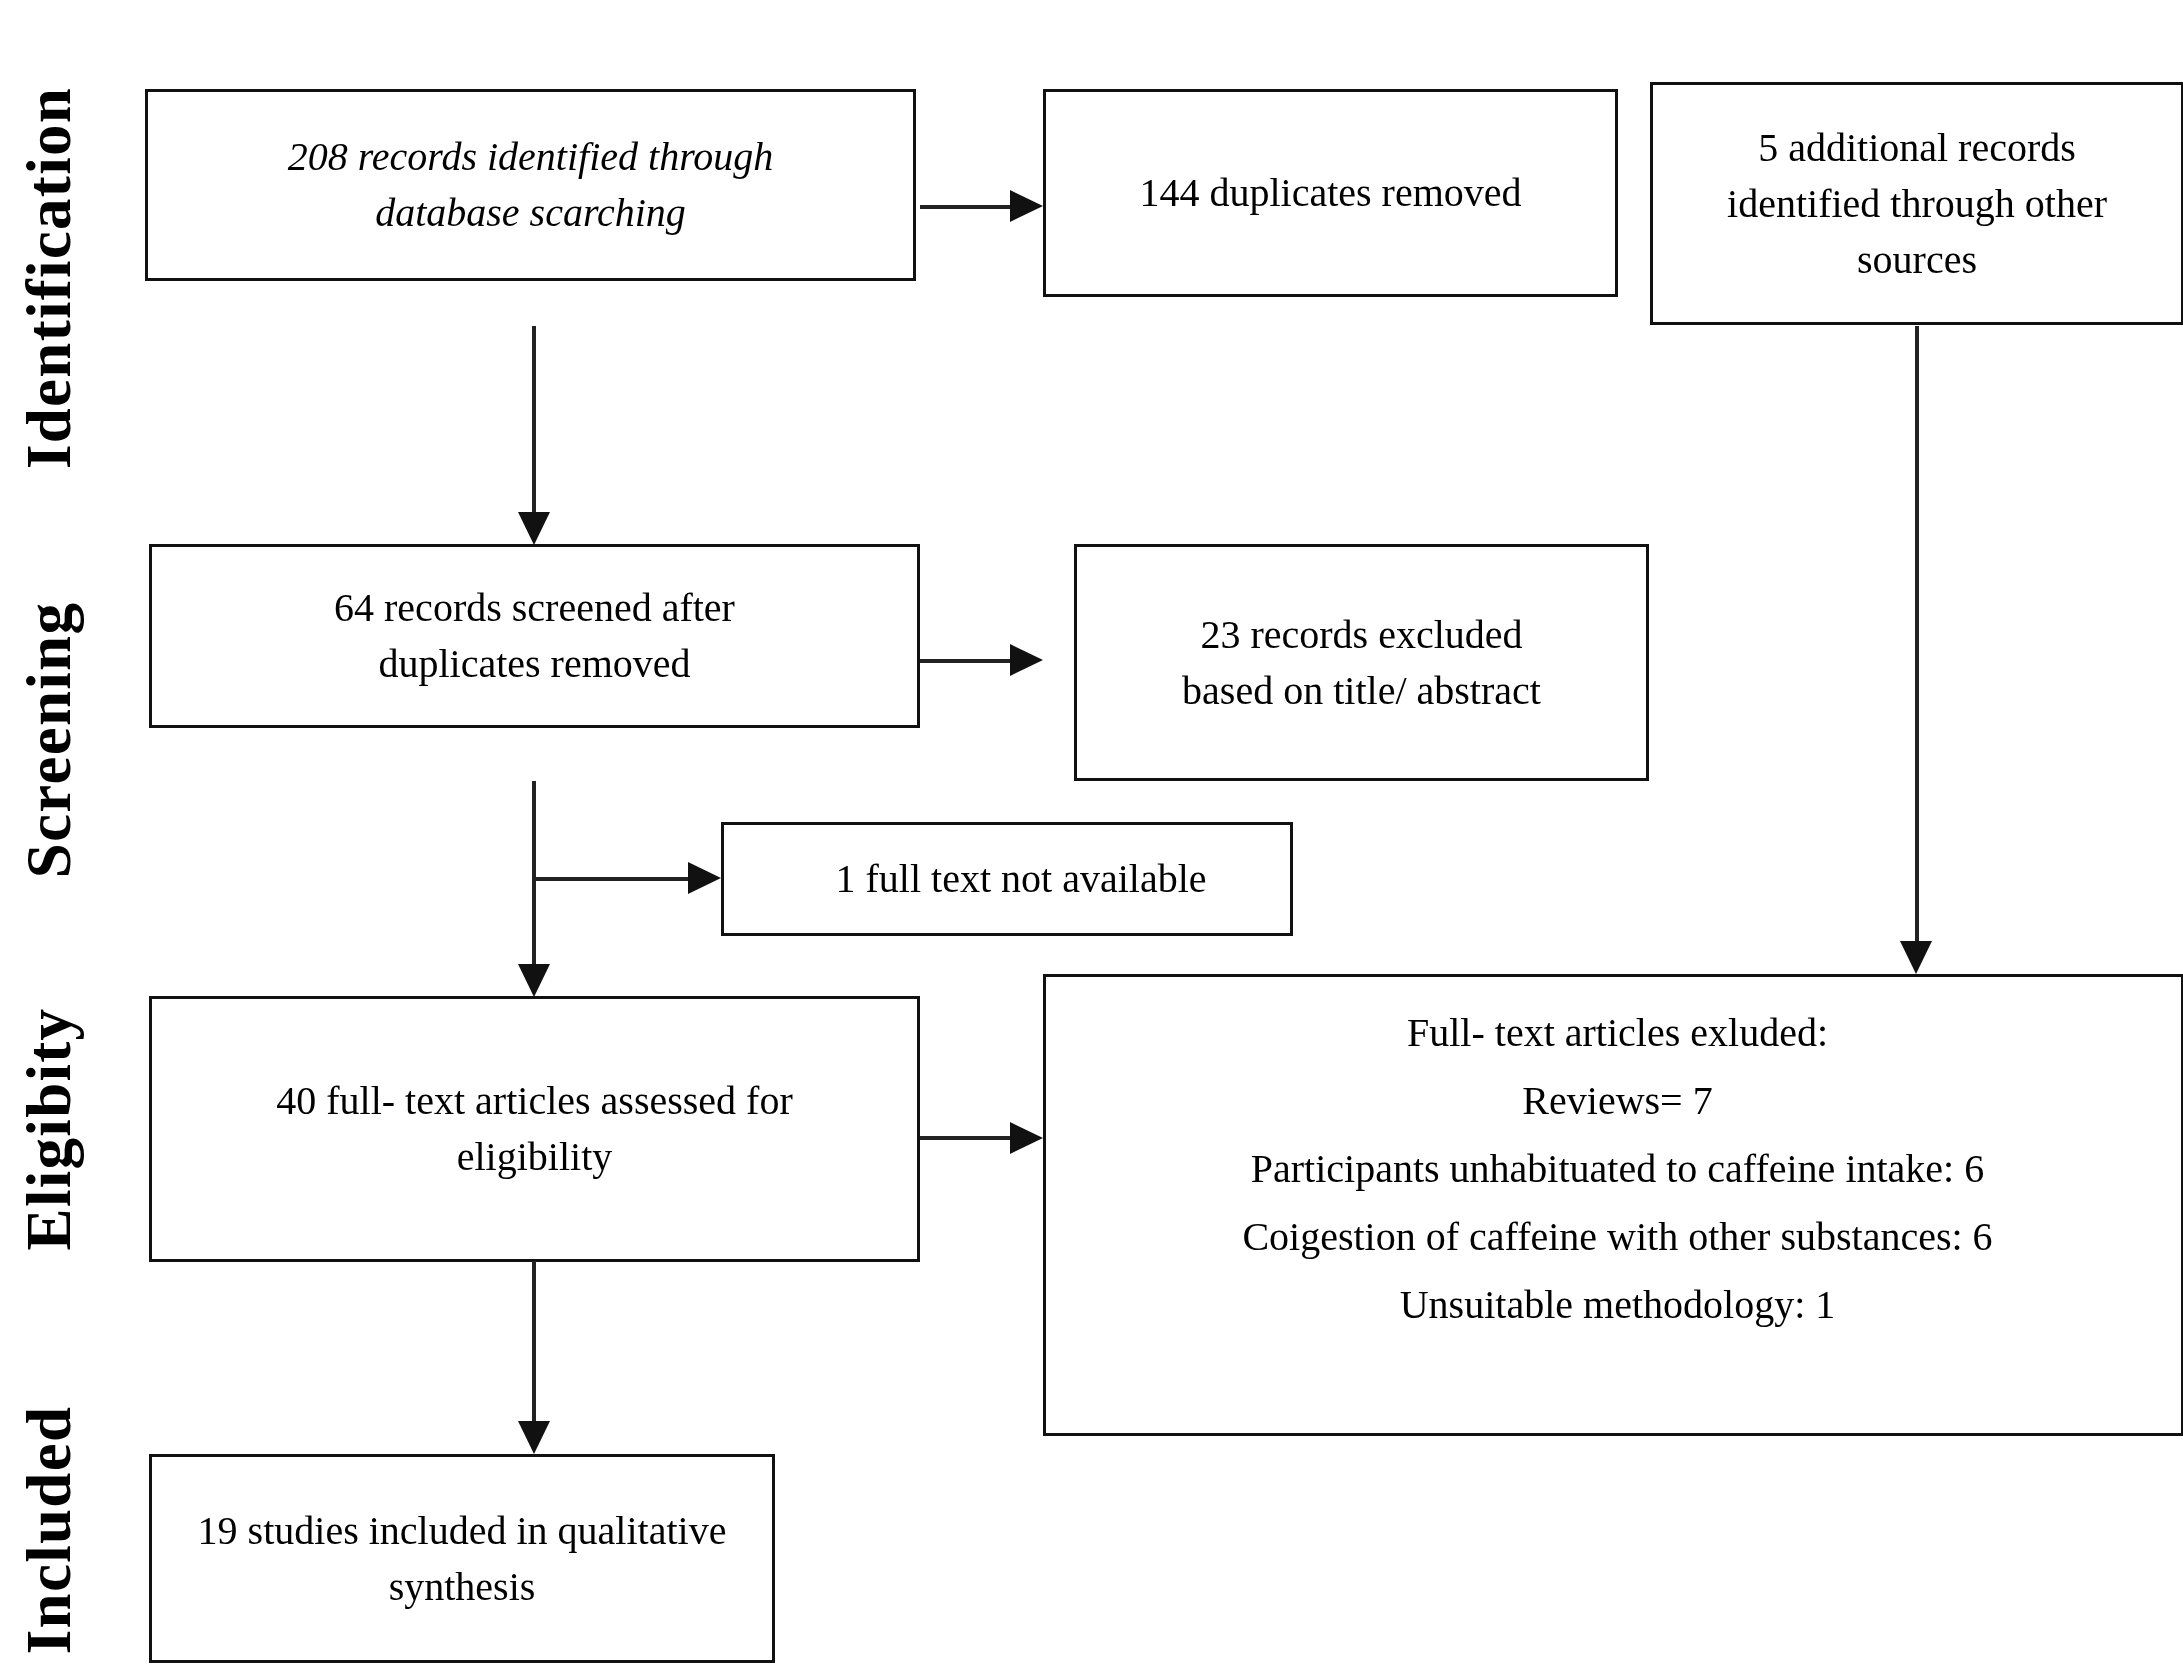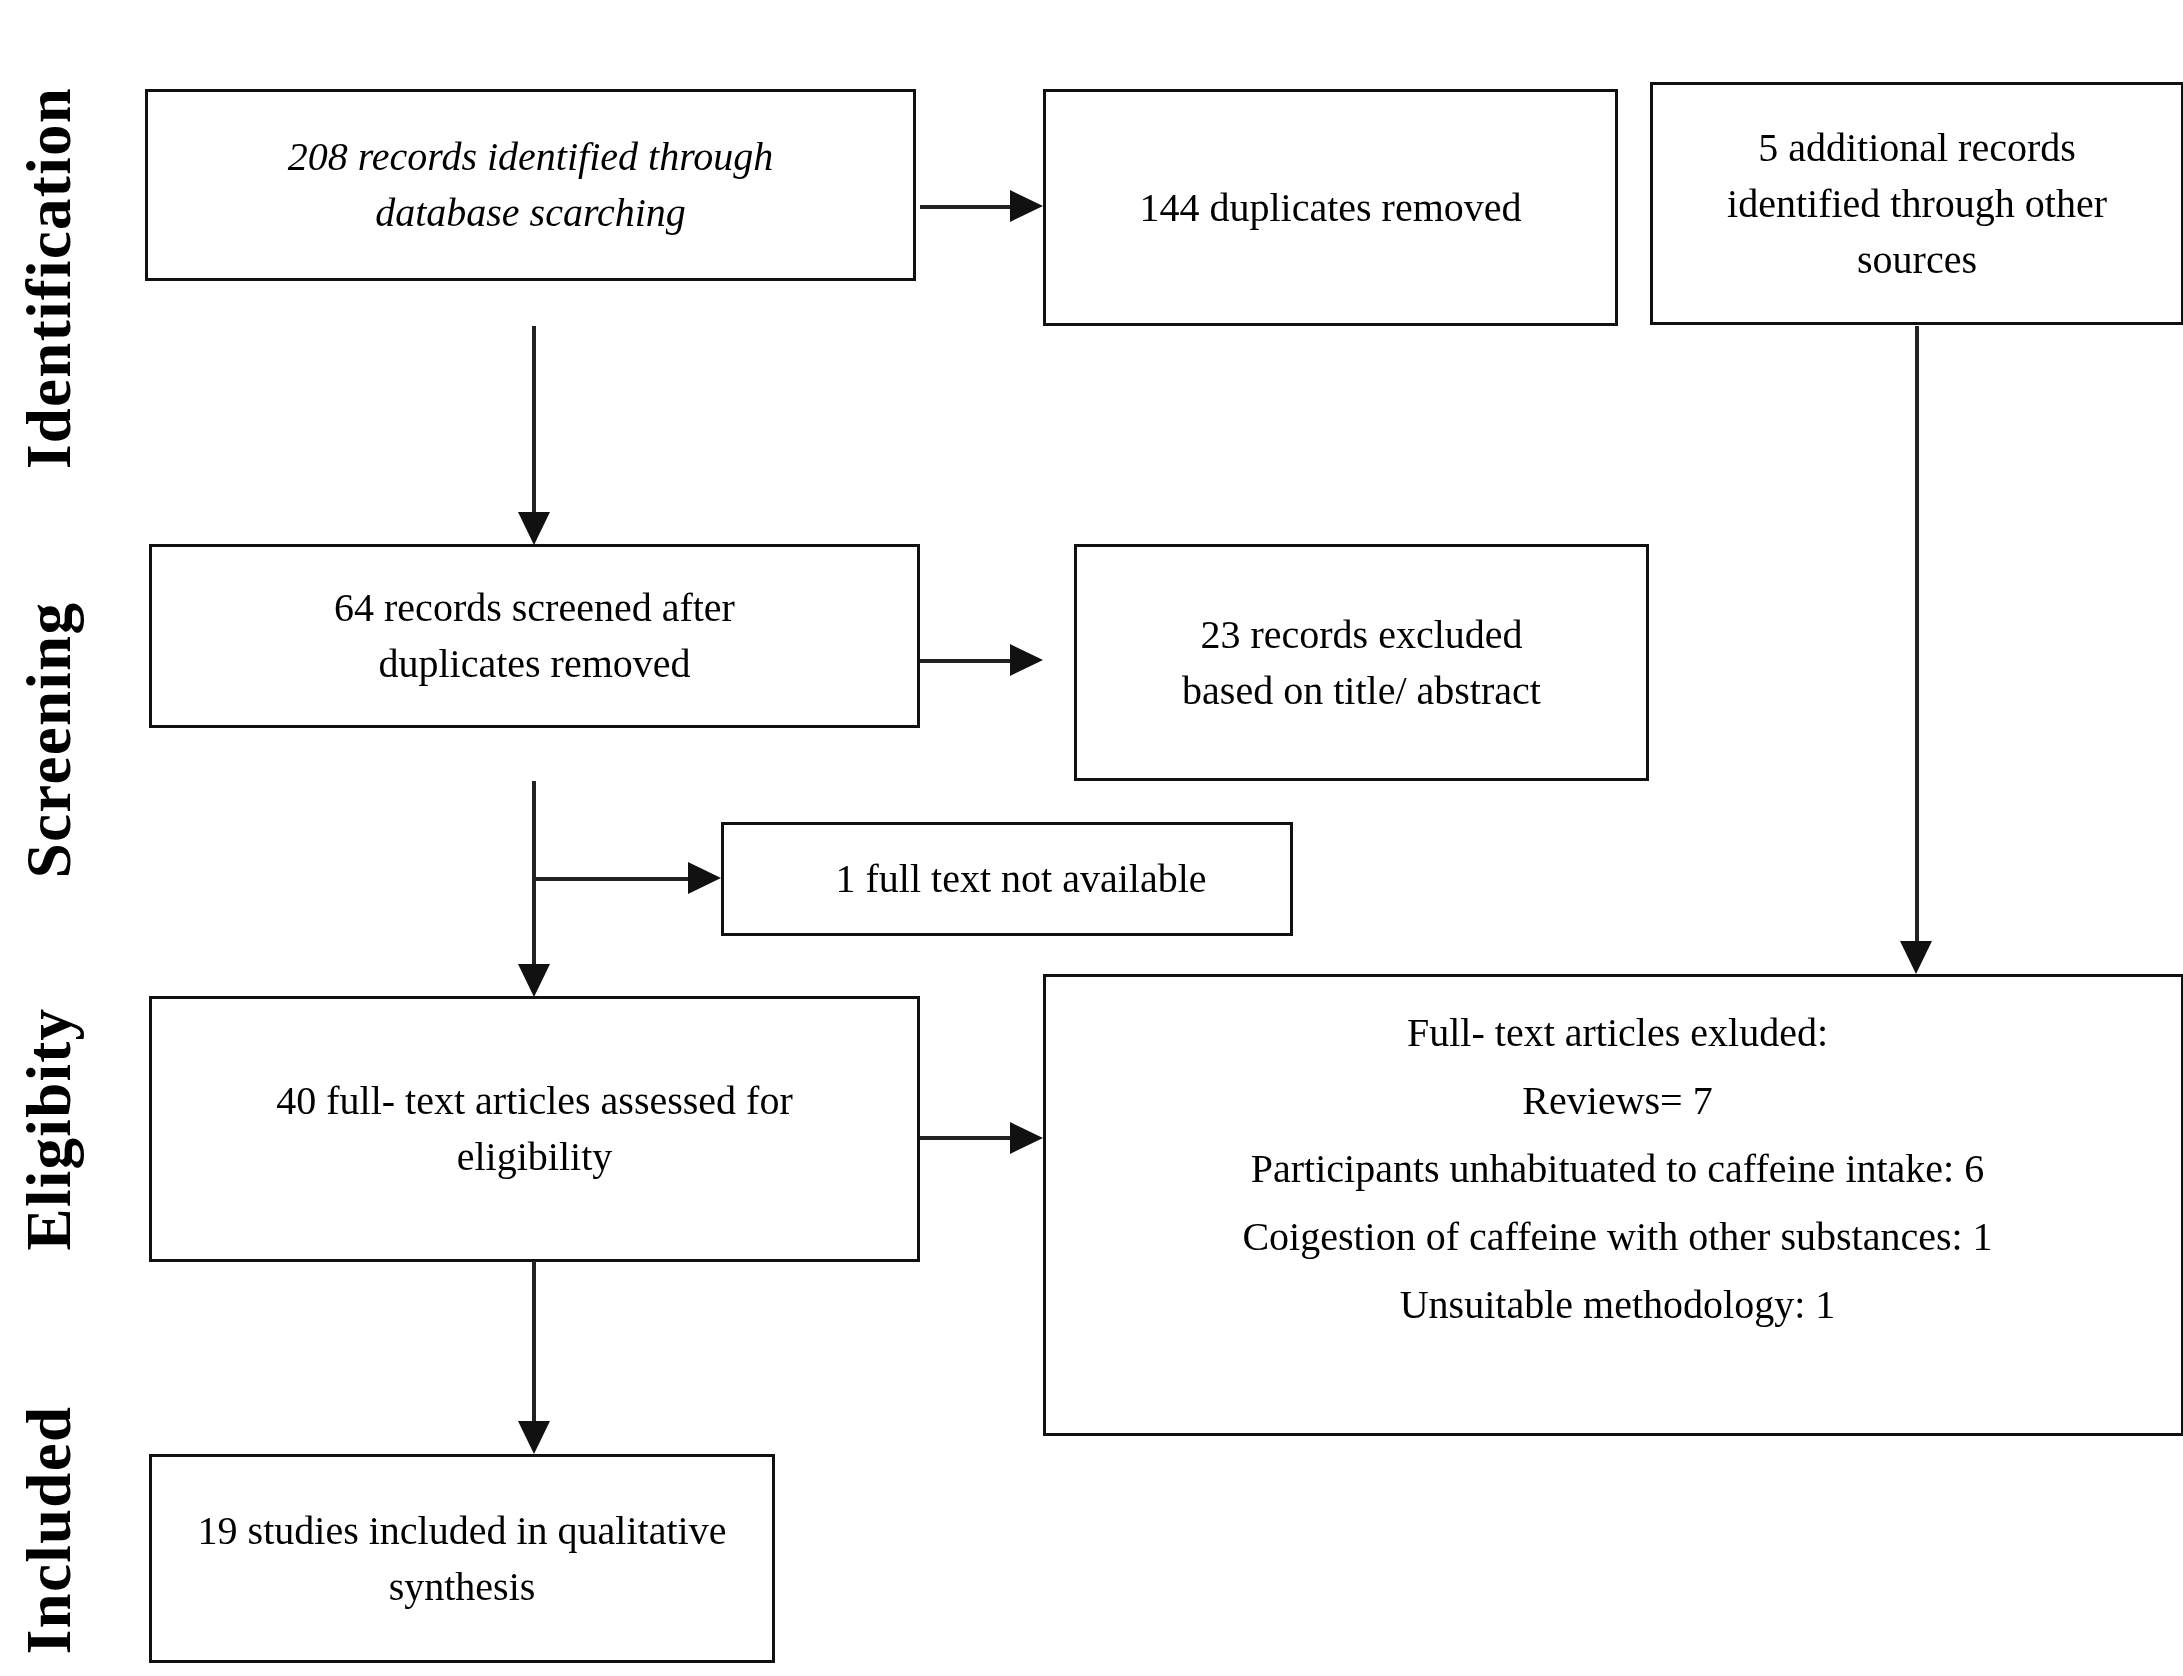--- a/index.html
+++ b/index.html
@@ -85,21 +85,21 @@
   <div class="stage-label" style="left:49px; top:278px;">Identification</div>
   <div class="stage-label" style="left:49px; top:740px;">Screening</div>
   <div class="stage-label" style="left:49px; top:1129px;">Eligibity</div>
   <div class="stage-label" style="left:49px; top:1530px;">Included</div>
 
   <div class="box" style="left:145px; top:89px; width:771px; height:192px;font-style:italic;">
     <span class="box-text" style="max-width:670px;">208 records identified through
 database scarching</span>
   </div>
 
-  <div class="box" style="left:1043px; top:89px; width:575px; height:237px;">
+  <div class="box" style="left:1043px; top:89px; width:575px; height:208px;">
     <span class="box-text">144 duplicates removed</span>
   </div>
 
   <div class="box" style="left:1650px; top:82px; width:534px; height:243px;">
     <span class="box-text">5 additional records
 identified through other
 sources</span>
   </div>
 
   <div class="box" style="left:149px; top:544px; width:771px; height:184px;">
@@ -118,21 +118,21 @@
 
   <div class="box" style="left:149px; top:996px; width:771px; height:266px;">
     <span class="box-text">40 full- text articles assessed for
 eligibility</span>
   </div>
 
   <div class="box list" style="left:1043px; top:974px; width:1141px; height:462px;">
     <span class="list-line">Full- text articles exluded:</span>
     <span class="list-line">Reviews= 7</span>
     <span class="list-line">Participants unhabituated to caffeine intake: 6</span>
-    <span class="list-line">Coigestion of caffeine with other substances: 1</span>
+    <span class="list-line">Coigestion of caffeine with other substances: 6</span>
     <span class="list-line">Unsuitable methodology: 1</span>
   </div>
 
   <div class="box" style="left:149px; top:1454px; width:626px; height:209px;">
     <span class="box-text">19 studies included in qualitative
 synthesis</span>
   </div>
 
   <div>
     <div class="shaft-h" style="left:920px; top:205px; width:92px;"></div>

